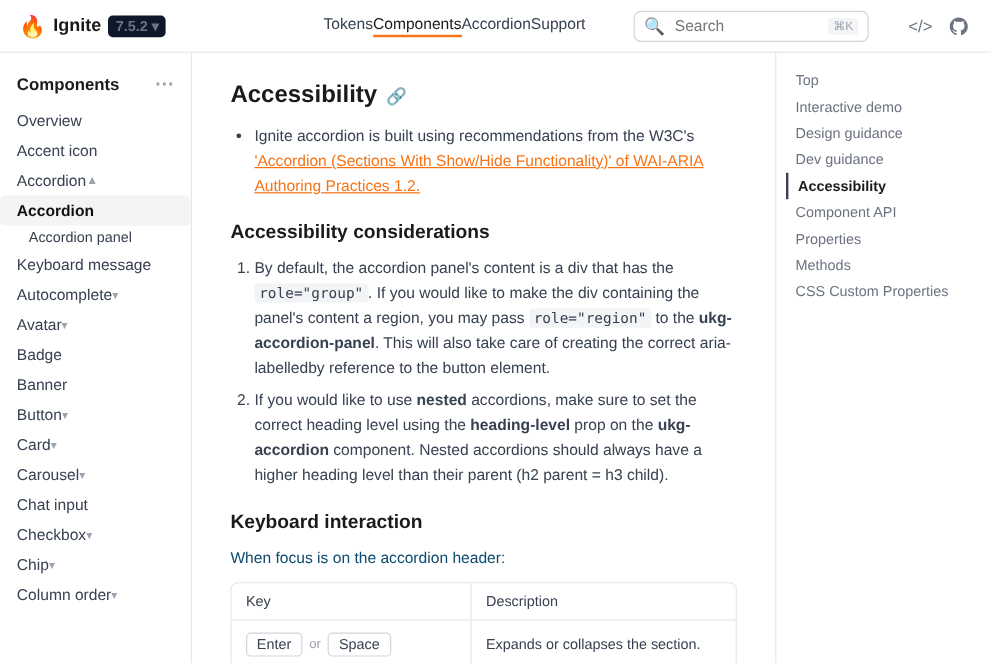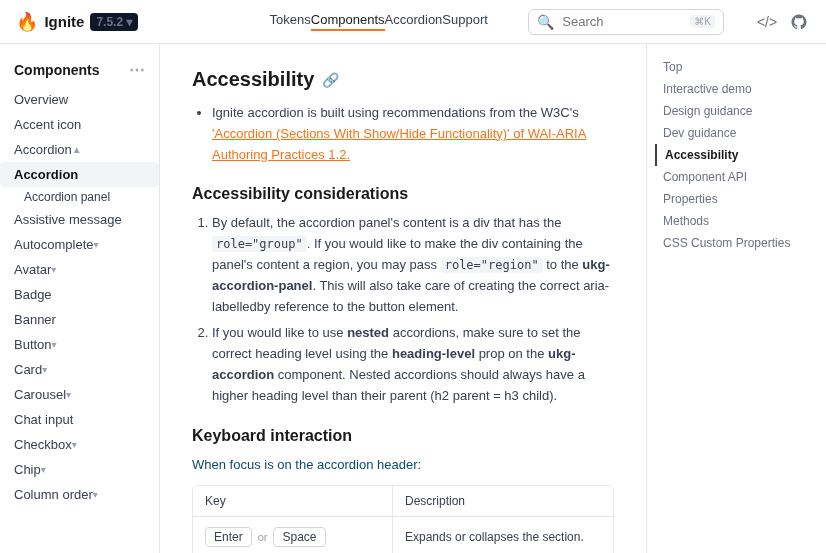--- a/index.html
+++ b/index.html
@@ -117,21 +117,21 @@
       </div>
     <div class="sidebar-item">
       <span>Accordion</span>
       <span class="chevron">▲</span>
     </div>
     <div class="sidebar-item active">
         <span>Accordion</span>
       </div>
     <div class="sidebar-sub"><span>Accordion panel</span></div>
     <div class="sidebar-item">
-        <span>Assistive message</span>
+        <span>Keyboard message</span>
       </div>
     <div class="sidebar-item">
       <span>Autocomplete</span>
       <span class="chevron">▾</span>
     </div>
     <div class="sidebar-item">
       <span>Avatar</span>
       <span class="chevron">▾</span>
     </div>
     <div class="sidebar-item">

